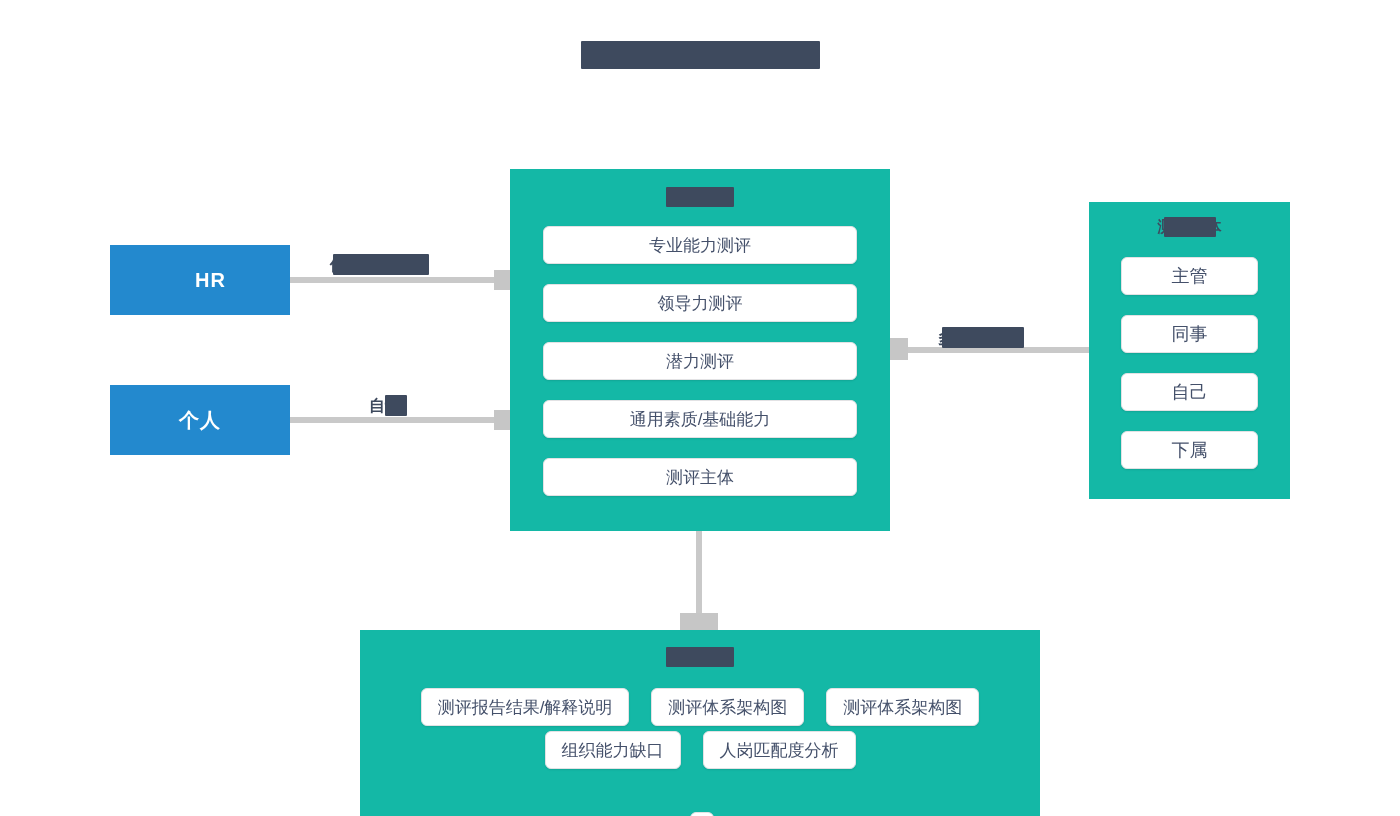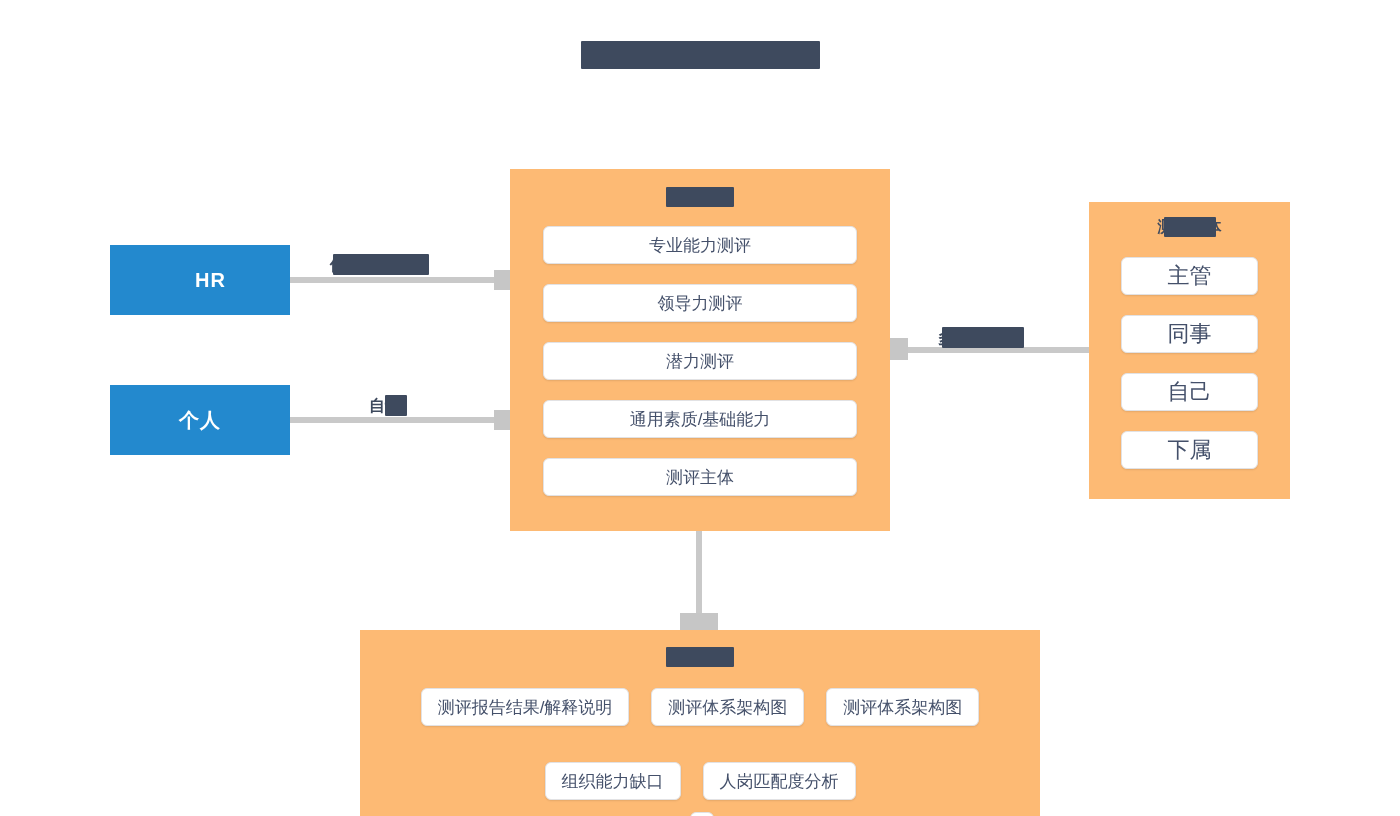--- a/index.html
+++ b/index.html
@@ -56,21 +56,21 @@
     justify-content: center;
     letter-spacing: 1px;
     z-index: 10;
   }
   #src-hr  { left: 110px; top: 245px; padding-left: 21px; }
   #src-ind { left: 110px; top: 385px; }
 
   
   .panel {
     position: absolute;
-    background: #fdba74;
+    background: #14b8a6;
     z-index: 6;
   }
   #panel-center { left: 510px; top: 169px; width: 380px; height: 362px; }
   #panel-right  { left: 1089px; top: 202px; width: 201px; height: 297px; }
   #panel-bottom { left: 360px; top: 630px; width: 680px; height: 200px; }
 
   .panel-title {
     position: absolute;
     left: 0;
     width: 100%;
@@ -113,31 +113,31 @@
   
   #right-list {
     position: absolute;
     left: 32px;
     top: 55px;
     width: 137px;
     display: flex;
     flex-direction: column;
     gap: 20px;
   }
-  #right-list .chip { height: 38px; font-size: 22px; }
+  #right-list .chip { height: 38px; font-size: 18px; }
 
   
   #bottom-rows {
     position: absolute;
     left: 0; top: 58px;
     width: 100%;
     display: flex;
     flex-direction: column;
     align-items: center;
-    gap: 36px;
+    gap: 5px;
     text-align: center;
   }
   .bottom-row {
     display: flex;
     justify-content: center;
     gap: 22px;
   }
   .bottom-row .chip {
     height: 38px;
     padding: 0 16px;

